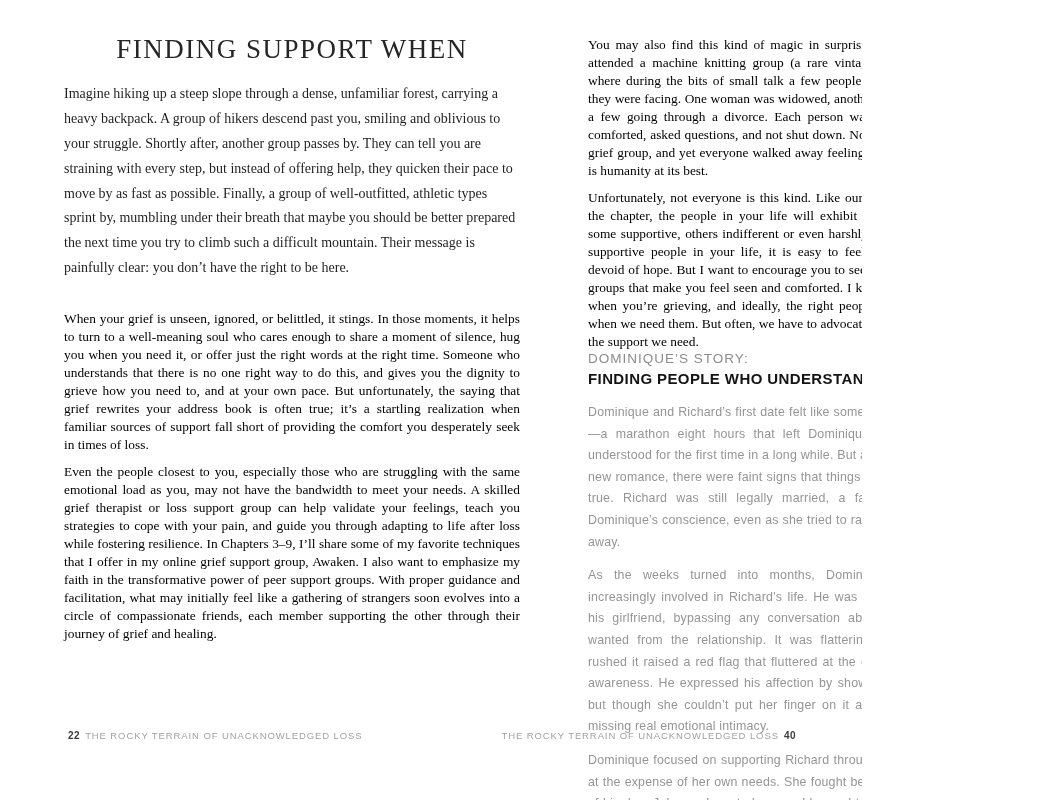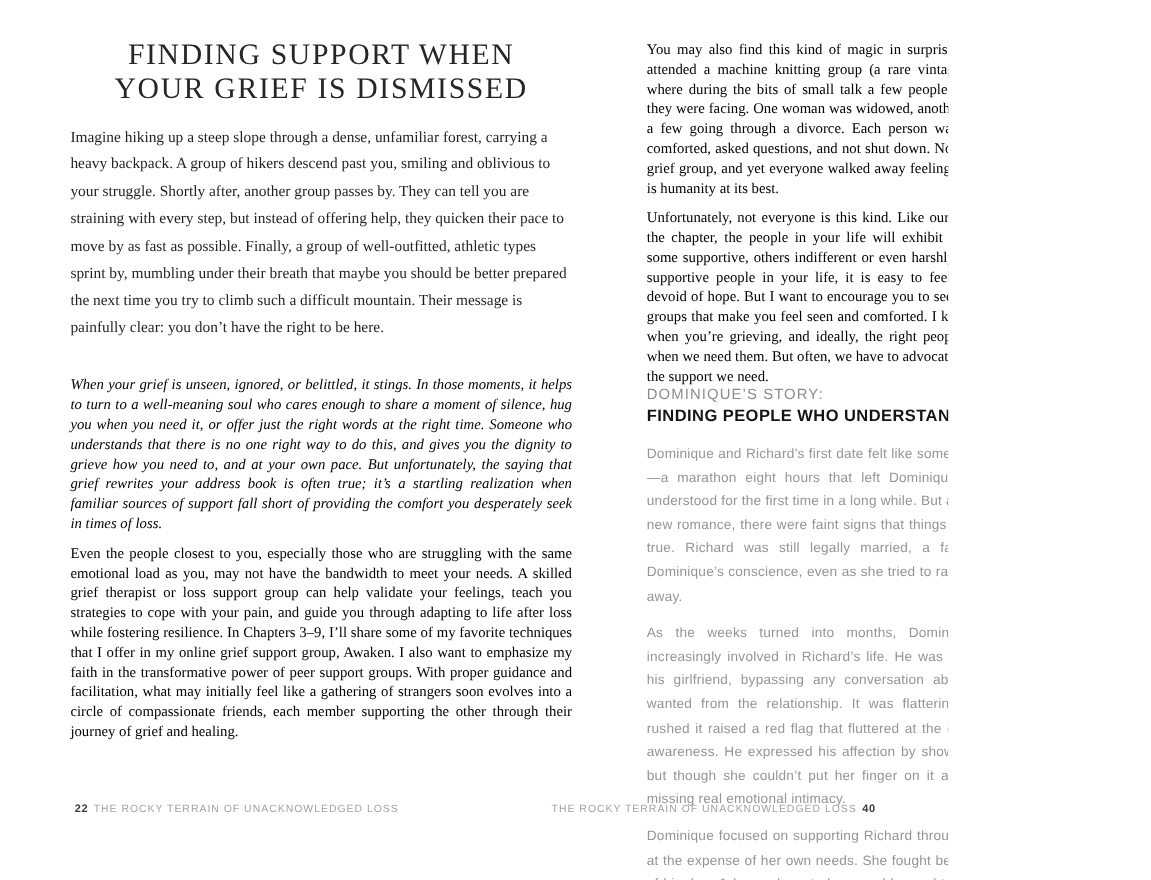--- a/index.html
+++ b/index.html
@@ -40,21 +40,20 @@
   .body-para {
     margin: 0;
     margin-top: 9px;
     text-align: justify;
     font-size: 13.4px;
     line-height: 18px;
     color: #000000;
   }
   .left-col .body-para.first {
     margin-top: 29px;
-    font-style: italic;
   }
   
   .right-col {
     position: absolute;
     left: 588px;
     top: 36px;
     width: 392px;
   }
   .right-col .body-para.first {
     margin-top: 0;
@@ -109,21 +108,20 @@
   .footer-right .page-num { margin-left: 5px; }
 </style>
 </head>
 <body>
 
 <div class="spread">
 
   <div class="left-col">
     <div class="chapter-title">
       <div>FINDING SUPPORT WHEN</div>
-      <div>YOUR GRIEF IS DISMISSED</div>
     </div>
     <div class="intro">Imagine hiking up a steep slope through a dense, unfamiliar forest, carrying a heavy backpack. A group of hikers descend past you, smiling and oblivious to your struggle. Shortly after, another group passes by. They can tell you are straining with every step, but instead of offering help, they quicken their pace to move by as fast as possible. Finally, a group of well-outfitted, athletic types sprint by, mumbling under their breath that maybe you should be better prepared the next time you try to climb such a difficult mountain. Their message is painfully clear: you don’t have the right to be here.</div>
     <p class="body-para first">When your grief is unseen, ignored, or belittled, it stings. In those moments, it helps to turn to a well-meaning soul who cares enough to share a moment of silence, hug you when you need it, or offer just the right words at the right time. Someone who understands that there is no one right way to do this, and gives you the dignity to grieve how you need to, and at your own pace. But unfortunately, the saying that grief rewrites your address book is often true; it’s a startling realization when familiar sources of support fall short of providing the comfort you desperately seek in times of loss.</p>
     <p class="body-para">Even the people closest to you, especially those who are struggling with the same emotional load as you, may not have the bandwidth to meet your needs. A skilled grief therapist or loss support group can help validate your feelings, teach you strategies to cope with your pain, and guide you through adapting to life after loss while fostering resilience. In Chapters 3–9, I’ll share some of my favorite techniques that I offer in my online grief support group, Awaken. I also want to emphasize my faith in the transformative power of peer support groups. With proper guidance and facilitation, what may initially feel like a gathering of strangers soon evolves into a circle of compassionate friends, each member supporting the other through their journey of grief and healing.</p>
   </div>
 
   <div class="right-col">
     <p class="body-para first">You may also find this kind of magic in surprising places. I recently attended a machine knitting group (a rare vintage form of crafting), where during the bits of small talk a few people shared the hardships they were facing. One woman was widowed, another a bereaved mother, a few going through a divorce. Each person was acknowledged and comforted, asked questions, and not shut down. No one showed up for a grief group, and yet everyone walked away feeling seen and heard. This is humanity at its best.</p>
     <p class="body-para">Unfortunately, not everyone is this kind. Like our hiker from earlier in the chapter, the people in your life will exhibit a range of reactions: some supportive, others indifferent or even harshly dismissive. Without supportive people in your life, it is easy to feel isolated, stuck, and devoid of hope. But I want to encourage you to seek out individuals and groups that make you feel seen and comforted. I know this is extra hard when you’re grieving, and ideally, the right people would just appear when we need them. But often, we have to advocate for ourselves to find the support we need.</p>
     <div class="section-eyebrow">DOMINIQUE’S STORY:</div>

